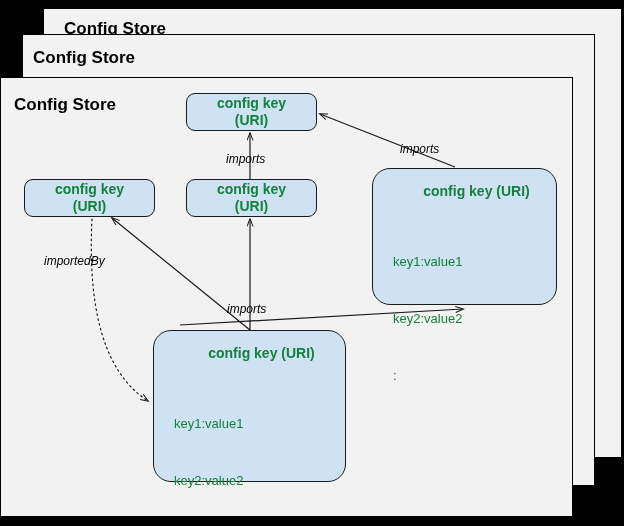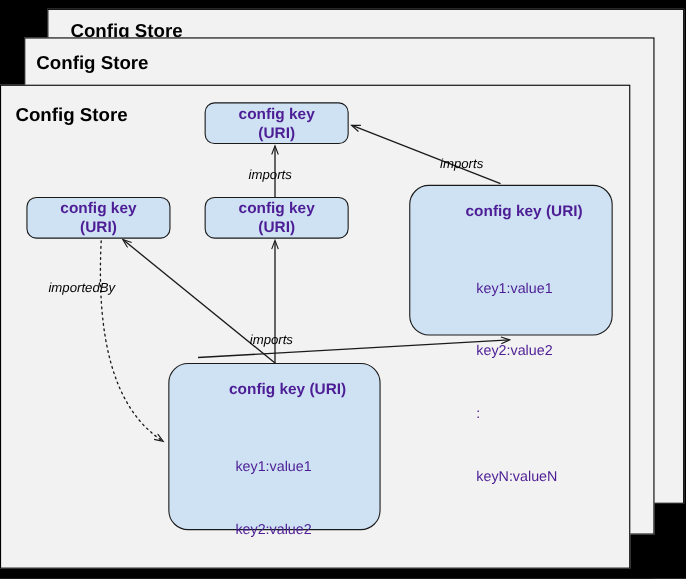--- a/index.html
+++ b/index.html
@@ -56,21 +56,21 @@
     height: 526px;
     pointer-events: none;
   }
 
   
   .node {
     position: absolute;
     background: #cfe2f3;
     border: 1px solid #1a1a1a;
     box-sizing: border-box;
-    color: #4c1d95;
+    color: #15803d;
   }
   .node.simple {
     border-radius: 9px;
     display: flex;
     flex-direction: column;
     align-items: center;
     justify-content: center;
   }
   .node.detailed {
     border-radius: 18px;
@@ -86,21 +86,21 @@
     margin-top: 14px;
     padding-left: 24px;
   }
   .node-body {
     font-size: 13px;
     line-height: 19px;
     margin-top: 14px;
     margin-left: 20px;
     white-space: pre;
   }
-  .node-body div { white-space: pre; margin-left: 40px; }
+  .node-body div { white-space: pre; }
 
   #node-top    { left: 186px; top: 93px;  width: 131px; height: 38px; }
   #node-left   { left: 24px;  top: 179px; width: 131px; height: 38px; }
   #node-middle { left: 186px; top: 179px; width: 131px; height: 38px; }
   #node-right  { left: 372px; top: 168px; width: 185px; height: 137px; }
   #node-bottom { left: 153px; top: 330px; width: 193px; height: 152px; }
 
   
   .edge-label {
     position: absolute;
@@ -168,21 +168,20 @@
     <div class="node-title">config key</div>
     <div class="node-title">(URI)</div>
   </div>
 
   <div class="node detailed" id="node-right">
     <div class="node-title">config key (URI)</div>
     <div class="node-body">
       <div>key1:value1</div>
       <div>key2:value2</div>
       <div>:</div>
-      <div>keyN:valueN</div>
     </div>
   </div>
 
   <div class="node detailed" id="node-bottom">
     <div class="node-title">config key (URI)</div>
     <div class="node-body">
       <div>key1:value1</div>
       <div>key2:value2</div>
       
       

